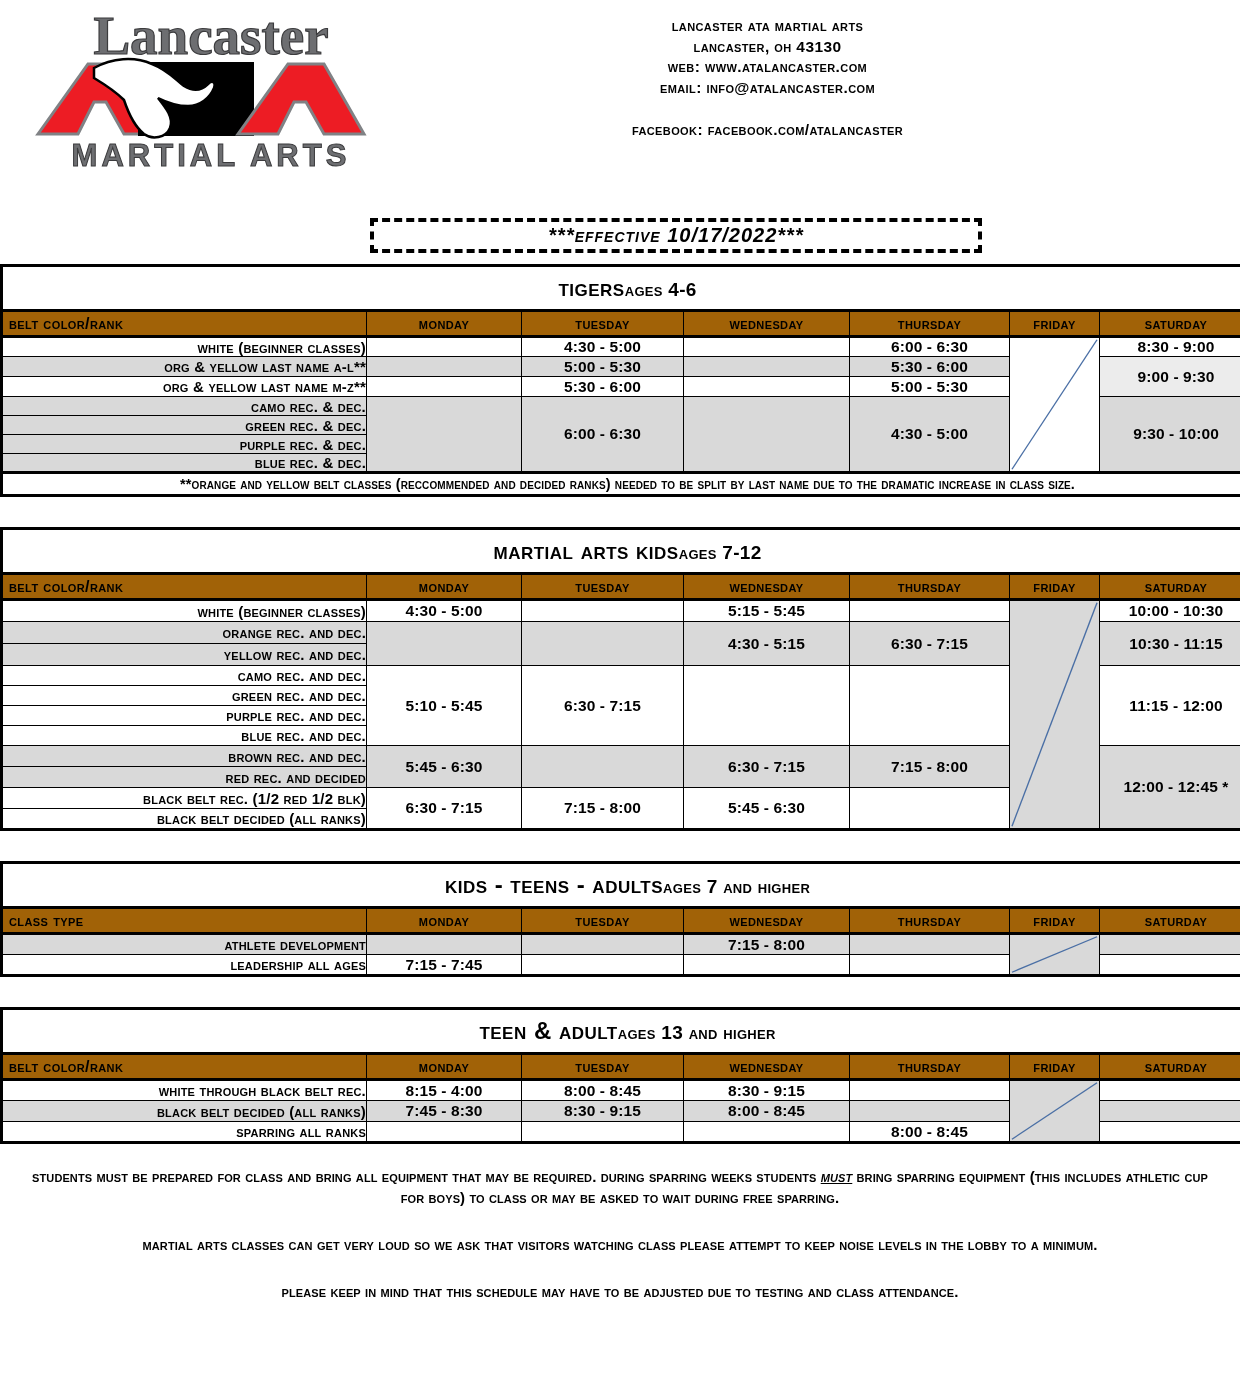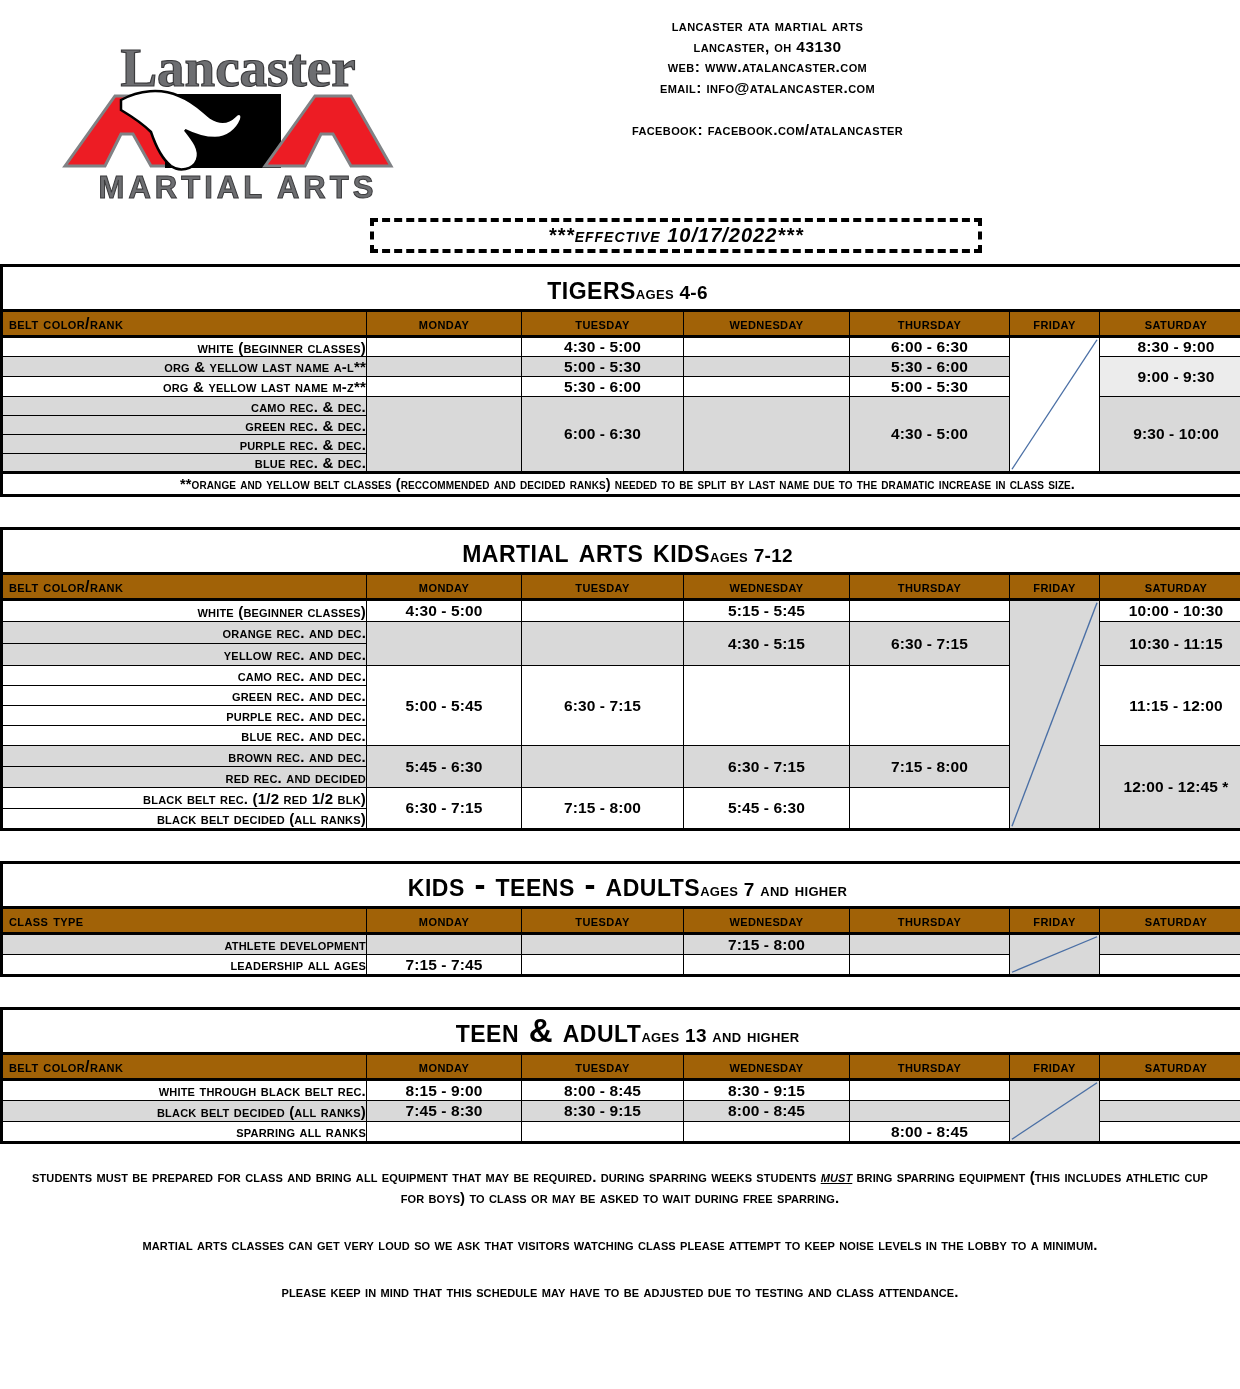--- a/index.html
+++ b/index.html
@@ -20,23 +20,22 @@
   .header {
     display: flex;
     align-items: flex-start;
     height: 185px;
     padding: 0;
   }
   .logo-block {
     width: 420px;
     position: relative;
     padding-top: 6px;
-    padding-left: 43px;
+    padding-left: 16px;
     box-sizing: border-box;
-    margin-top: 32px;
   }
   .logo-svg { display:block; }
 
   .contact-block {
     flex: 1;
     text-align: center;
     padding-top: 16px;
     padding-right: 125px;
   }
   .contact-line {
@@ -100,21 +99,21 @@
   
   .tbl-title-cell {
     border-bottom: 3px solid #000 !important;
     text-align: center;
     height: 42px;
     background: #fff;
     vertical-align: middle;
   }
   .tbl-title-main {
     font-weight: bold;
-    font-size: 33px;
+    font-size: 24px;
     font-variant: small-caps;
     text-transform: lowercase;
     letter-spacing: 0.5px;
   }
   .tbl-title-ages {
     font-weight: bold;
     font-size: 19px;
     font-variant: small-caps;
     text-transform: lowercase;
     letter-spacing: 0.3px;
@@ -387,21 +386,21 @@
     <td class="tm gray" rowspan="2">4:30 - 5:15</td>
     <td class="tm gray" rowspan="2">6:30 - 7:15</td>
     <td class="tm gray" rowspan="2">10:30 - 11:15</td>
   </tr>
   <tr style="height:22px">
     <td class="lbl gray">Yellow Rec. and Dec.</td>
   </tr>
 
   <tr style="height:20px">
     <td class="lbl white">Camo Rec. and Dec.</td>
-    <td class="tm white" rowspan="4">5:00 - 5:45</td>
+    <td class="tm white" rowspan="4">5:10 - 5:45</td>
     <td class="tm white" rowspan="4">6:30 - 7:15</td>
     <td class="tm white" rowspan="4"></td>
     <td class="tm white" rowspan="4"></td>
     <td class="tm white" rowspan="4">11:15 - 12:00</td>
   </tr>
   <tr style="height:20px">
     <td class="lbl white">Green Rec. and Dec.</td>
   </tr>
   <tr style="height:20px">
     <td class="lbl white">Purple Rec. and Dec.</td>
@@ -508,21 +507,21 @@
     <td class="col-head first">Belt Color/Rank</td>
     <td class="col-head">Monday</td>
     <td class="col-head">Tuesday</td>
     <td class="col-head">Wednesday</td>
     <td class="col-head">Thursday</td>
     <td class="col-head">Friday</td>
     <td class="col-head">Saturday</td>
   </tr>
   <tr style="height:21px">
     <td class="lbl white">White through Black Belt Rec.</td>
-    <td class="tm white">8:15 - 9:00</td>
+    <td class="tm white">8:15 - 4:00</td>
     <td class="tm white">8:00 - 8:45</td>
     <td class="tm white">8:30 - 9:15</td>
     <td class="tm white"></td>
     <td class="tm gray fri-slash" rowspan="3">
       <svg viewBox="0 0 90 66" preserveAspectRatio="none">
         <line x1="2" y1="64" x2="88" y2="2" stroke="#4a6fa5" stroke-width="1.4"></line>
       </svg>
     </td>
     <td class="tm white"></td>
   </tr>

